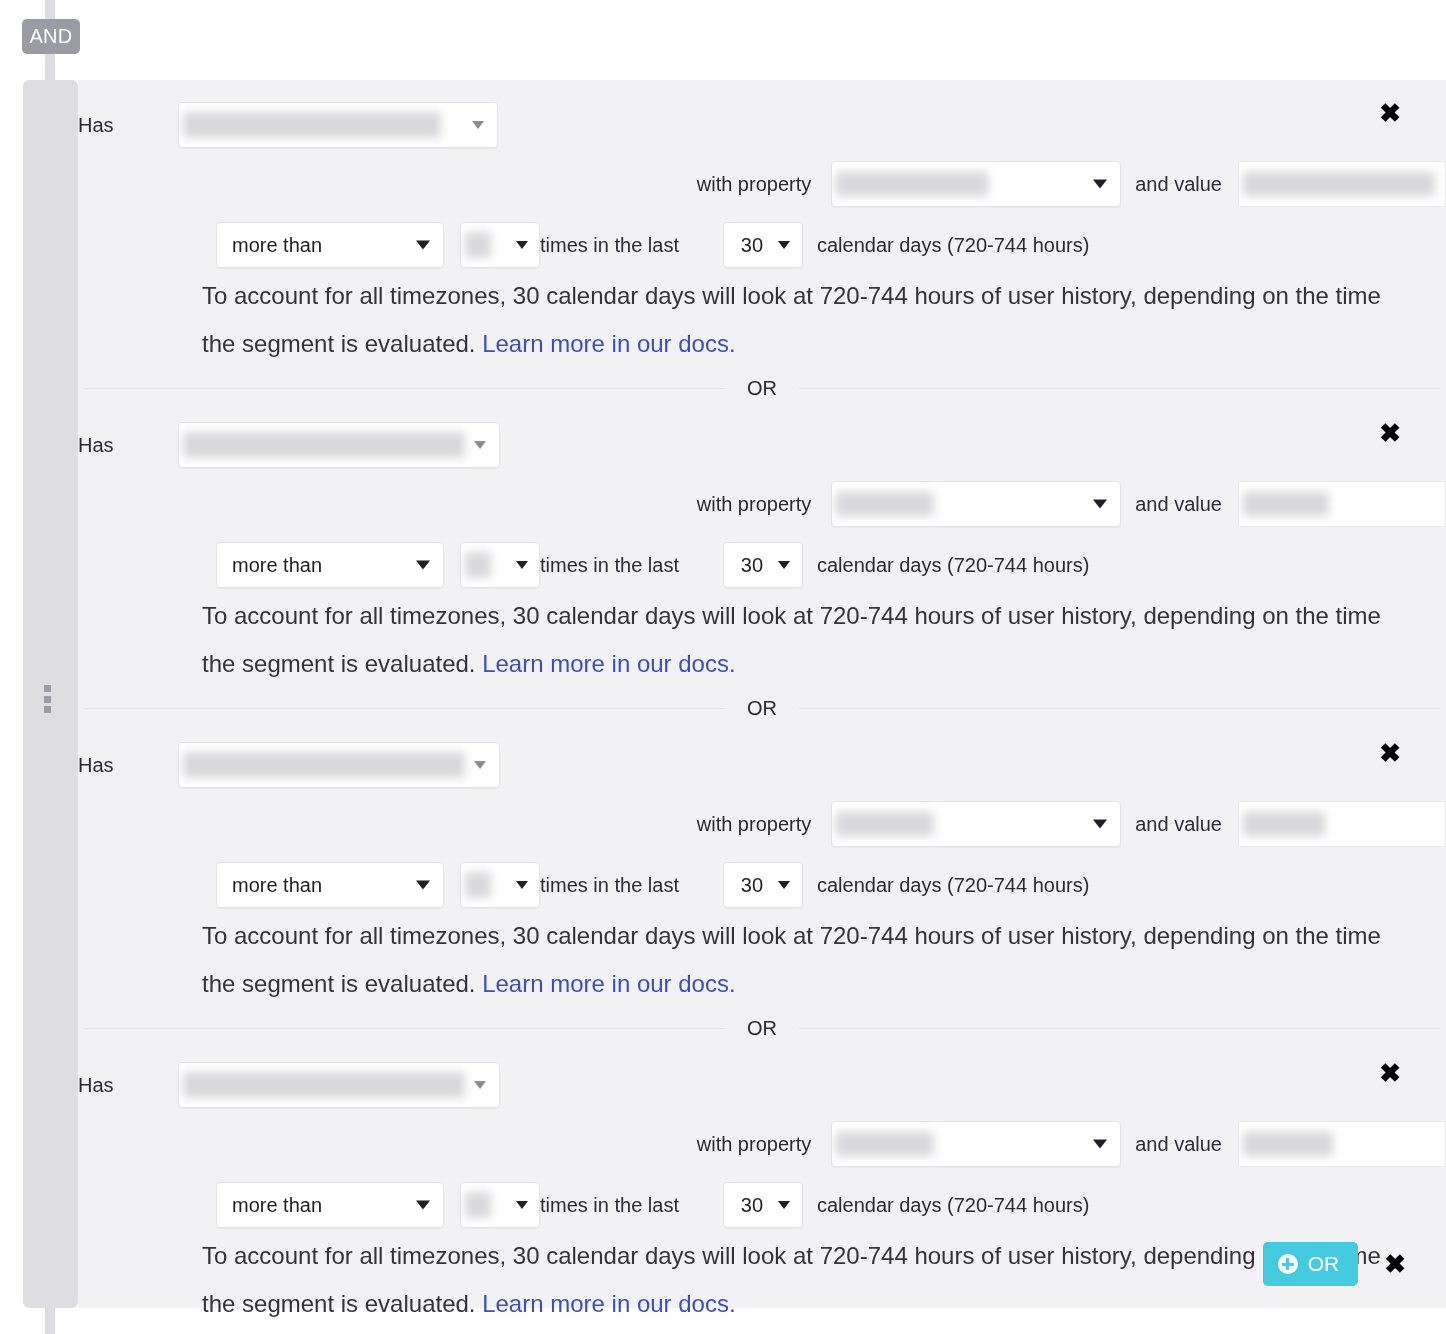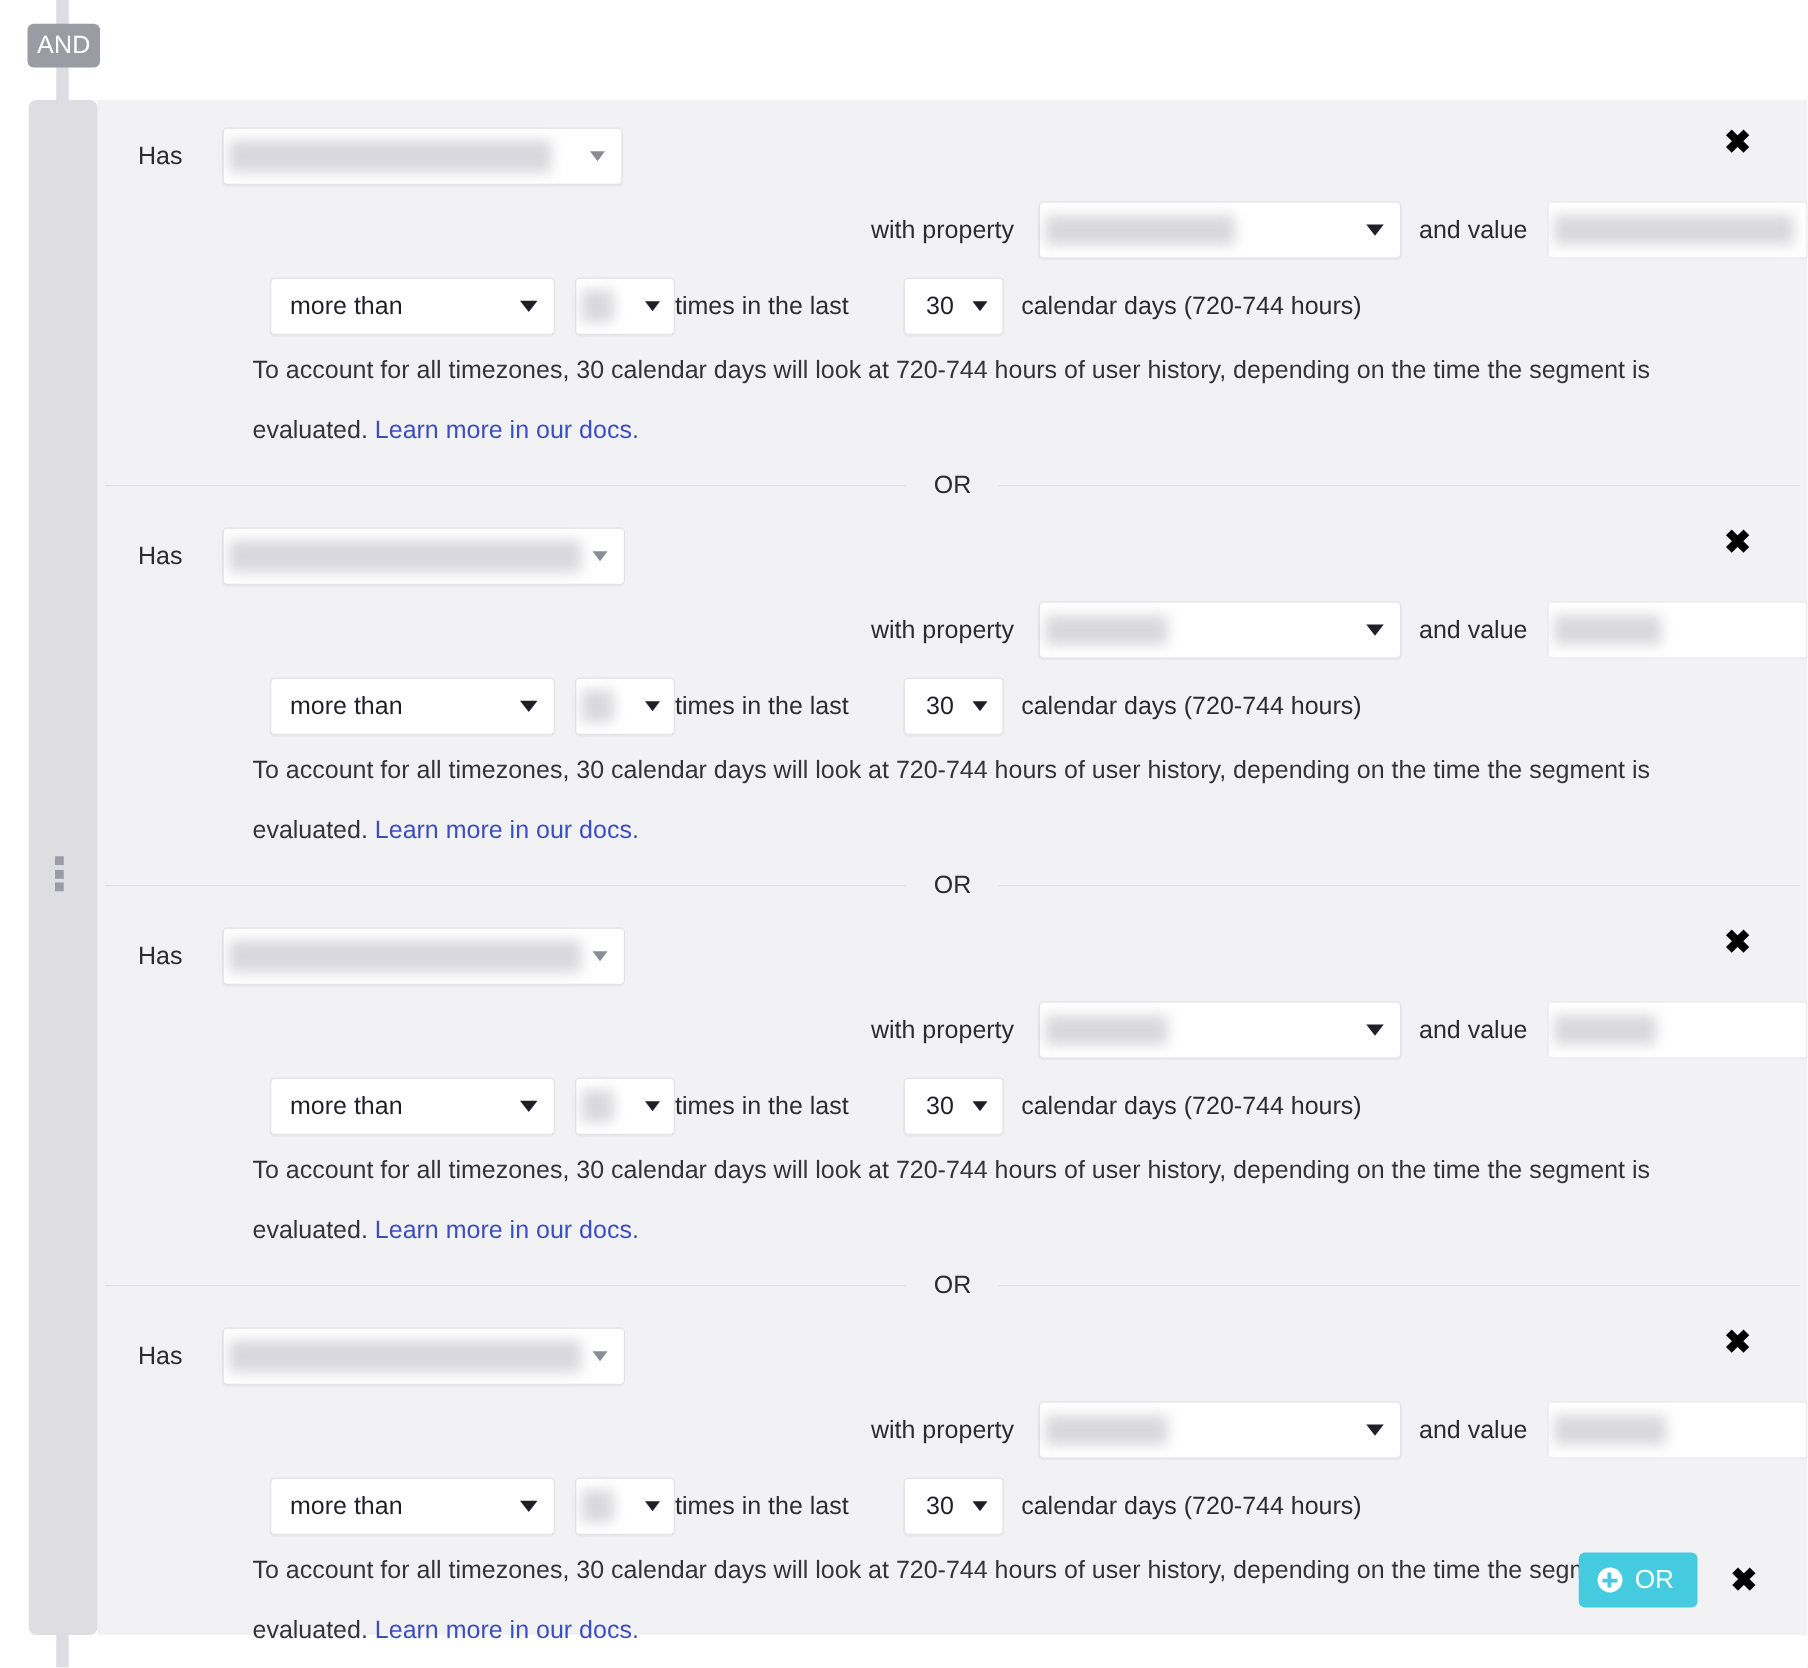--- a/index.html
+++ b/index.html
@@ -97,21 +97,21 @@
   }
   .line-has     { padding: 22px 0 0 0; }
   .line-prop    { padding: 13px 0 0 0; justify-content: flex-end; }
   .line-freq    { padding: 15px 16px 0 0; }
 
   .lbl {
     font-size: 20px;
     color: #2b2b33;
     white-space: nowrap;
   }
-  .lbl-has  { width: 68px; text-align: right; margin-right: 12px; }
+  .lbl-has  { width: 68px; margin-right: 12px; }
   .lbl-prop { width: 208px; text-align: right; margin-right: 12px; }
   .lbl-andvalue { margin: 0 16px 0 14px; }
   .lbl-times { margin: 0 16px 0 0; }
   .lbl-cal   { margin-left: 14px; }
 
   
   .sel {
     position: relative;
     background: #ffffff;
     border: 1px solid #e2e2e7;
@@ -183,21 +183,21 @@
     position: relative;
     overflow: hidden;
   }
 
   .indent-has  { margin-left: 20px; }
   .indent-prop { margin-left: 8px; }
   .indent-freq { margin-left: 138px; }
 
   
   .helper {
-    font-size: 20px;
+    font-size: 24px;
     color: #333339;
     line-height: 48px;
     padding: 4px 0 0 124px;
     max-width: 1180px;
   }
   .helper a {
     color: #3b4ec0;
     text-decoration: none;
   }
 

